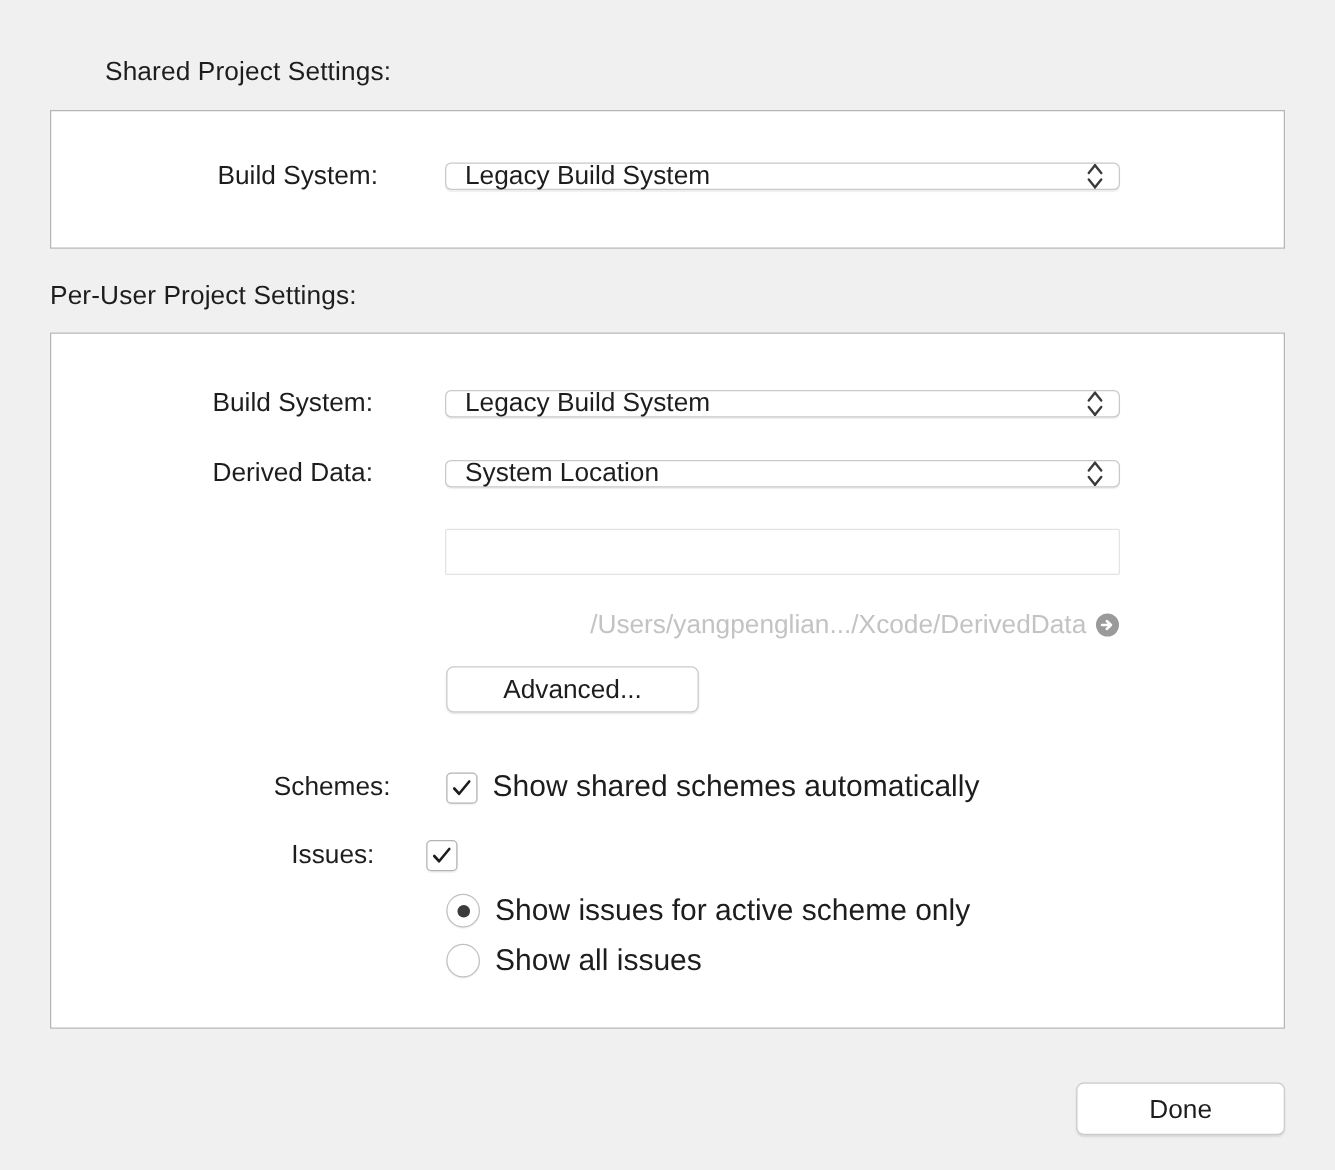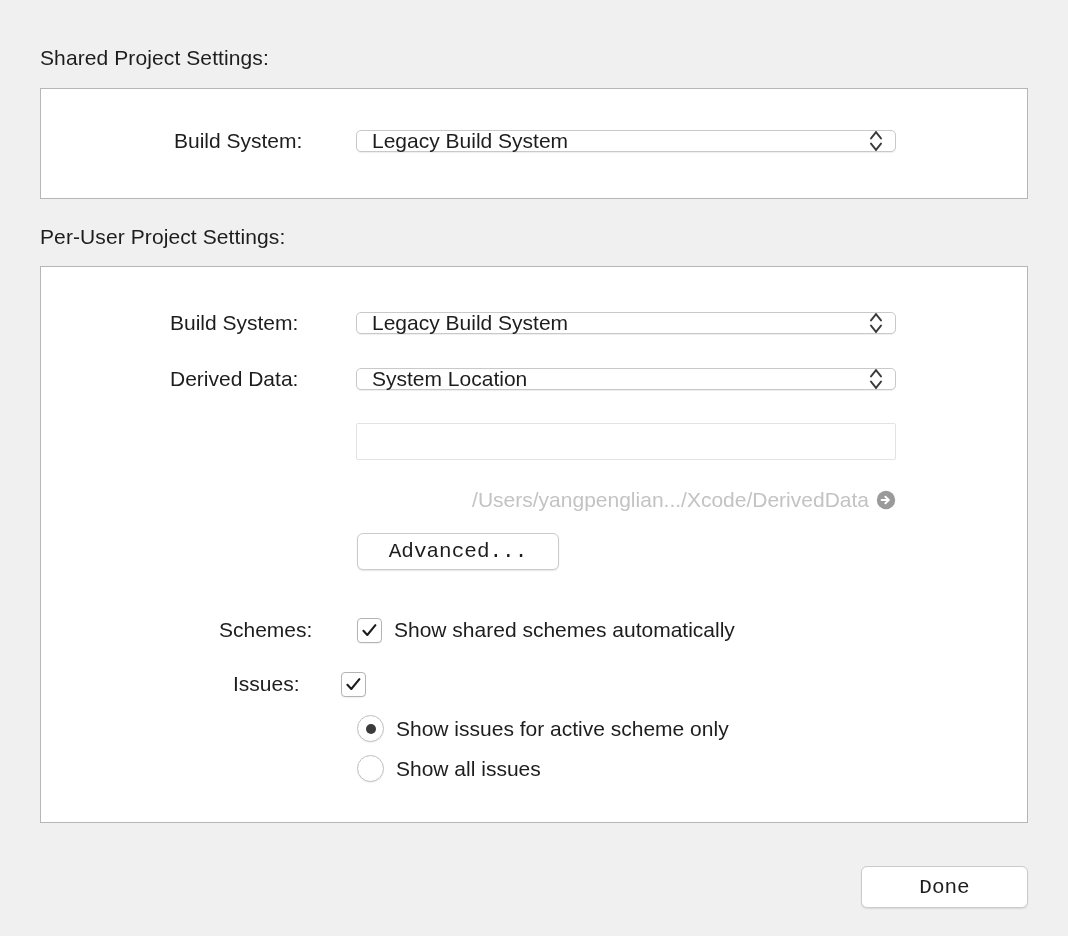--- a/index.html
+++ b/index.html
@@ -26,21 +26,21 @@
   
   .section-title {
     position: absolute;
     left: 40px;
     font-size: 21px;
     line-height: 25px;
     color: #1d1d1d;
     letter-spacing: 0.1px;
     white-space: nowrap;
   }
-  #shared-title { top: 45px; }
+  #shared-title { top: 45px; margin-left: 44px; }
   #peruser-title { top: 224px; }
 
   
   .group-box {
     position: absolute;
     left: 40px;
     width: 988px;
     background: #ffffff;
     border: 1px solid #b6b6b6;
     box-sizing: border-box;
@@ -130,21 +130,20 @@
     border-radius: 6px;
     box-shadow: 0 1px 1.5px rgba(0,0,0,0.10);
     display: flex;
     align-items: center;
     justify-content: center;
     font-size: 21px;
     line-height: 25px;
     color: #1d1d1d;
     cursor: default;
     white-space: nowrap;
-    font-family: Liberation Mono, monospace;
   }
   #advanced-button {
     position: absolute;
     left: 357px;
     top: 533px;
     width: 202px;
     height: 37px;
   }
   #done-button {
     position: absolute;
@@ -188,21 +187,21 @@
     left: 50%;
     top: 50%;
     width: 10px;
     height: 10px;
     margin-left: -5px;
     margin-top: -5px;
     border-radius: 50%;
     background: #3b3b3b;
   }
   .control-label {
-    font-size: 21px;
+    font-size: 24px;
     line-height: 26px;
     color: #1d1d1d;
     margin-left: 12px;
     white-space: nowrap;
   }
 </style>
 </head>
 <body>
 
 <div class="page">

